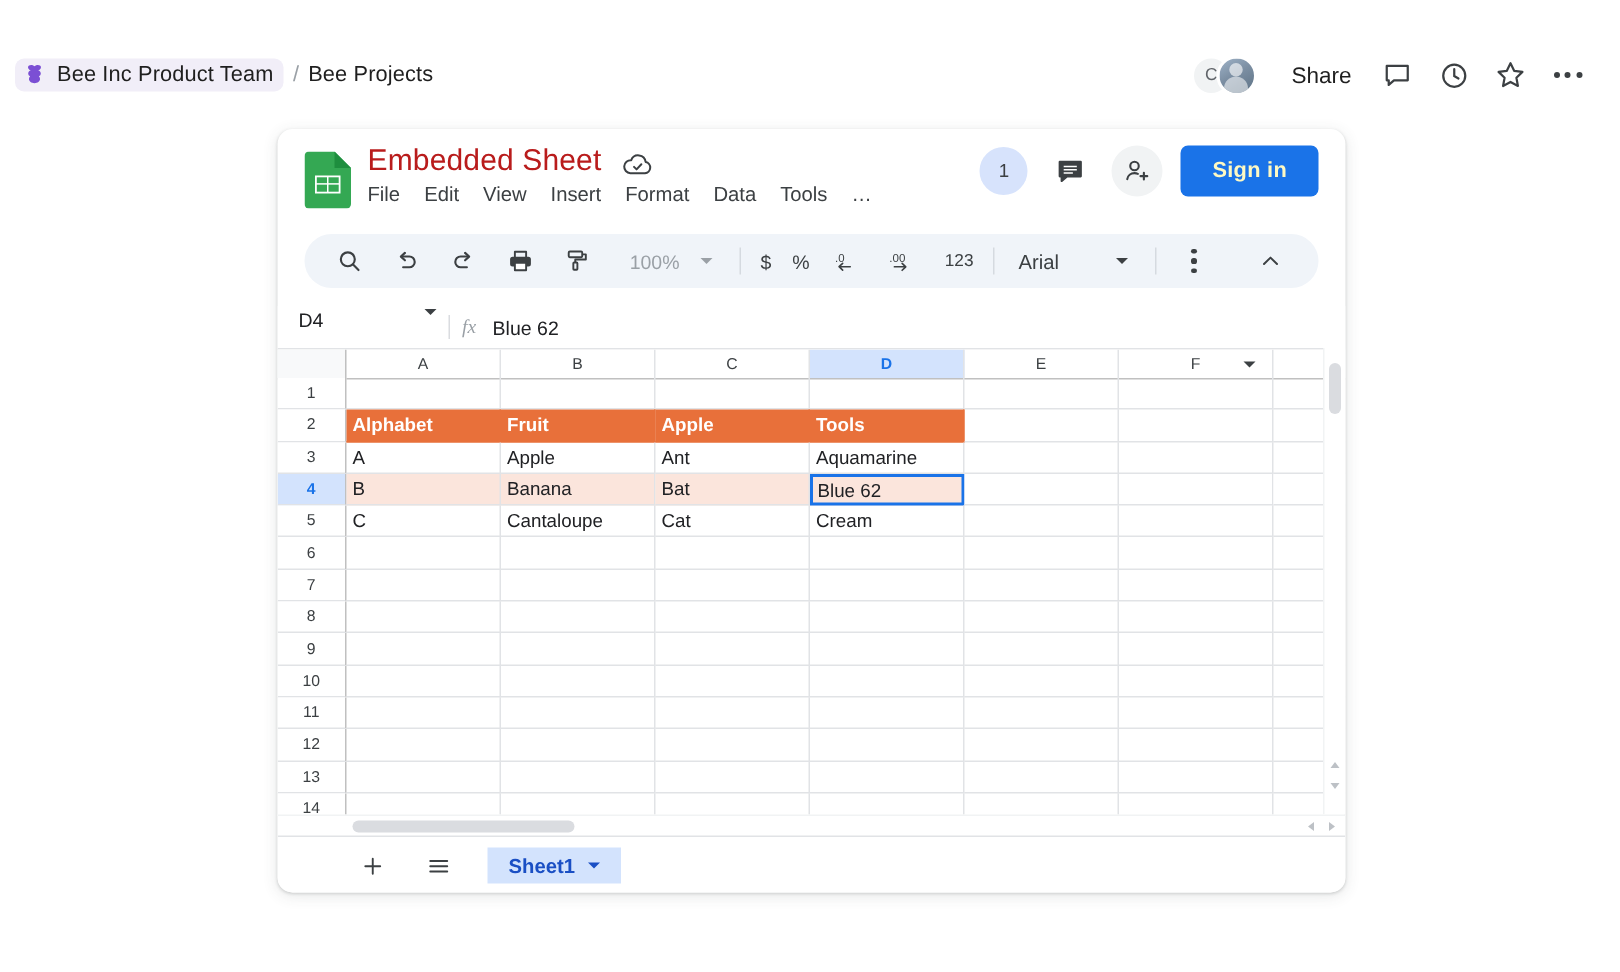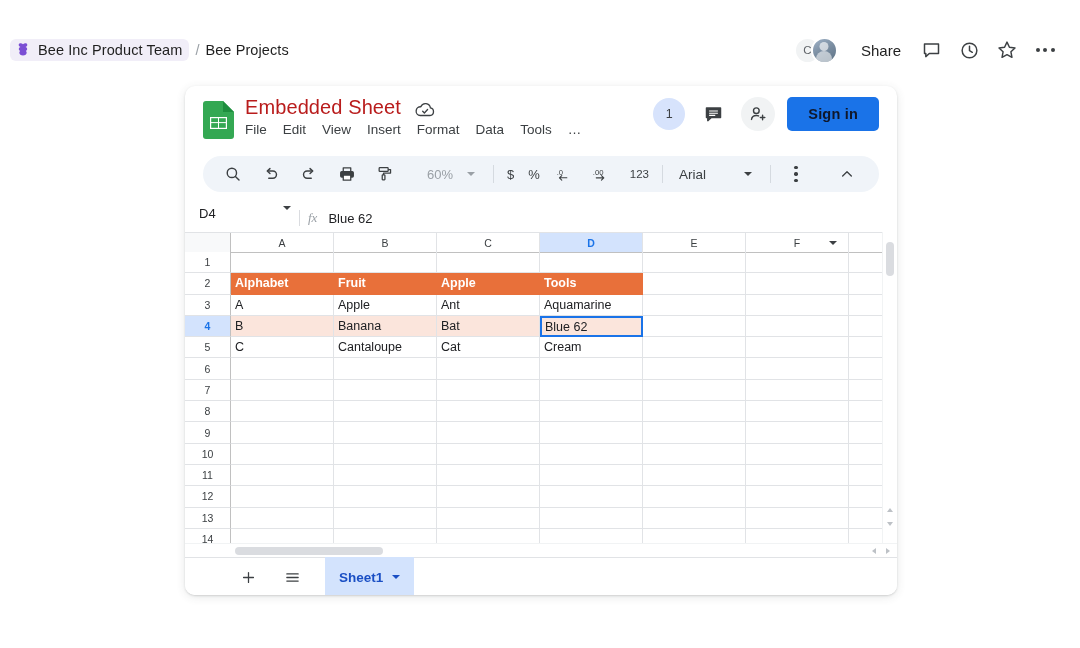--- a/index.html
+++ b/index.html
@@ -97,21 +97,21 @@
     width:32px;height:32px;border-radius:50%;background:#d7e3fc;
     display:flex;align-items:center;justify-content:center;
     font-size:12.5px;color:#3c4043;cursor:pointer;
   }
   .cmt-btn{width:32px;height:32px;display:flex;align-items:center;justify-content:center;border-radius:50%;cursor:pointer;}
   .addp-btn{
     width:34px;height:34px;border-radius:50%;background:#f1f3f4;
     display:flex;align-items:center;justify-content:center;cursor:pointer;
   }
   .signin{
-    background:#1a73e8;color:#0f172a;border:none;border-radius:5px;
+    background:#1a73e8;color:#fef9c3;border:none;border-radius:5px;
     font-family:inherit;font-size:14.5px;font-weight:bold;
     padding:9px 21px;cursor:pointer;letter-spacing:.2px;
   }
 
   
   .toolbar{
     position:absolute;left:18px;top:70px;width:676px;height:36px;
     background:#f0f4f9;border-radius:18px;
     display:flex;align-items:center;
   }
@@ -252,21 +252,21 @@
     display:flex;align-items:center;
   }
   .sb-btn{
     width:30px;height:30px;margin-left:14px;border-radius:50%;
     display:flex;align-items:center;justify-content:center;cursor:pointer;
   }
   .sb-btn.first{margin-left:48px;}
   .tabs{display:flex;align-items:center;margin-left:18px;}
   .tab{
     display:flex;align-items:center;gap:9px;
-    background:#d3e3fd;height:40px;padding:0 14px;
+    background:#d3e3fd;height:24px;padding:0 14px;
     font-size:13.5px;font-weight:bold;color:#1a4fc4;cursor:pointer;
   }
   .tab-caret{
     width:0;height:0;border-left:4px solid transparent;border-right:4px solid transparent;
     border-top:4.5px solid #1a4fc4;
   }
 </style>
 </head>
 <body>
 
@@ -394,21 +394,21 @@
           <rect x="7" y="13.5" width="10" height="6.7" fill="#fff" stroke="#3c4043"></rect>
       </svg>
     </div>
     <div class="tb-ic">
       <svg width="18" height="18" viewBox="0 0 24 24" fill="none" stroke="#3c4043" stroke-width="1.7" stroke-linejoin="round">
         <rect x="4.2" y="3.6" width="12" height="5" rx="1"></rect>
         <path d="M16.2 6.1h3.2v4.6H10v2.6"></path>
         <rect x="8.3" y="13.3" width="3.6" height="6.5" rx="0.7"></rect>
       </svg>
     </div>
-    <div class="tb-txt tb-zoom">60%</div>
+    <div class="tb-txt tb-zoom">100%</div>
     <div class="tb-caret"></div>
     <div class="tb-div"></div>
     <div class="tb-txt">$</div>
     <div class="tb-txt">%</div>
     <div class="tb-ic">
       <svg width="22" height="18" viewBox="0 0 26 20">
         <text x="2" y="11" font-family="Liberation Sans, sans-serif" font-size="9" fill="#3c4043">.0</text>
         <path d="M14 14.5H5.5M8 11.8L5.2 14.5 8 17.2" fill="none" stroke="#3c4043" stroke-width="1.3" stroke-linecap="round" stroke-linejoin="round"></path>
       </svg>
     </div>

